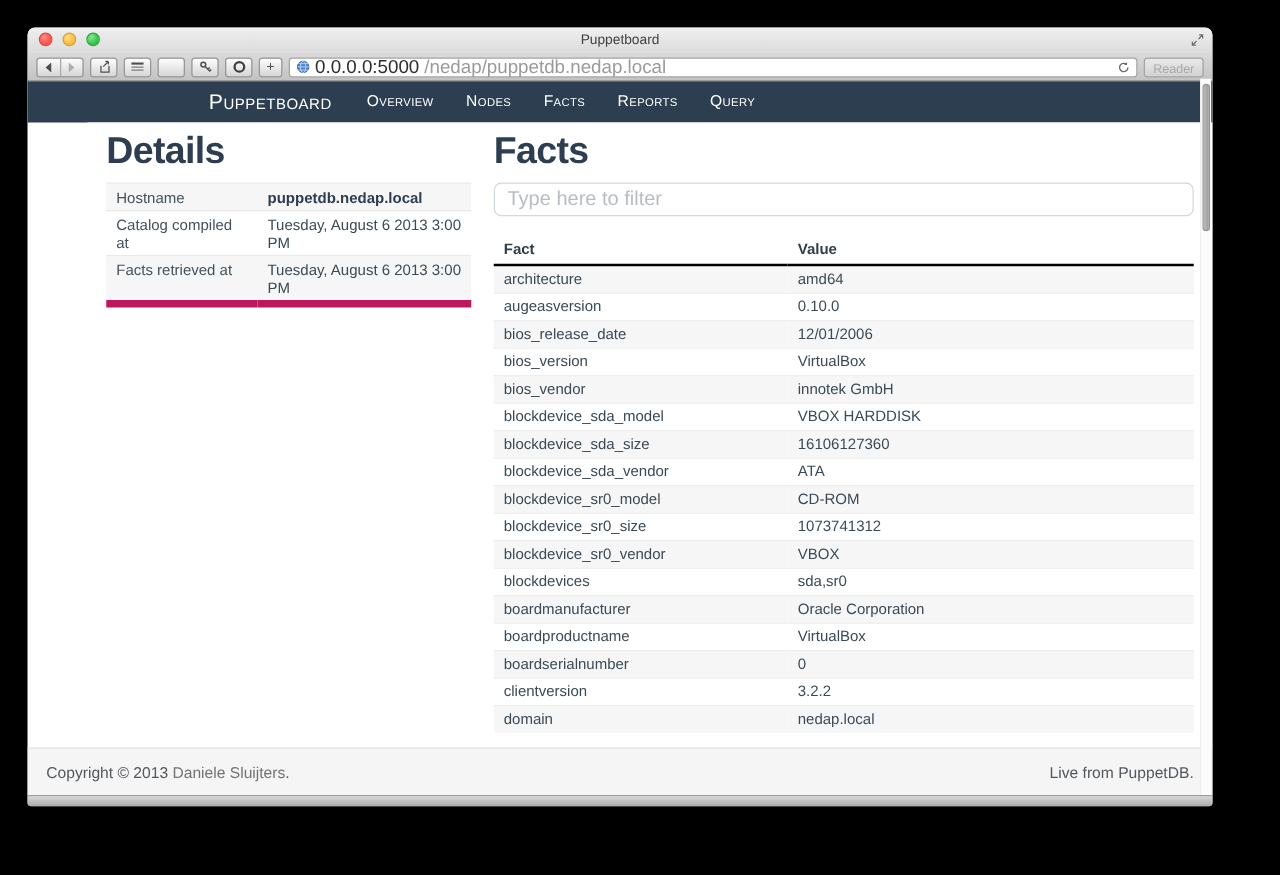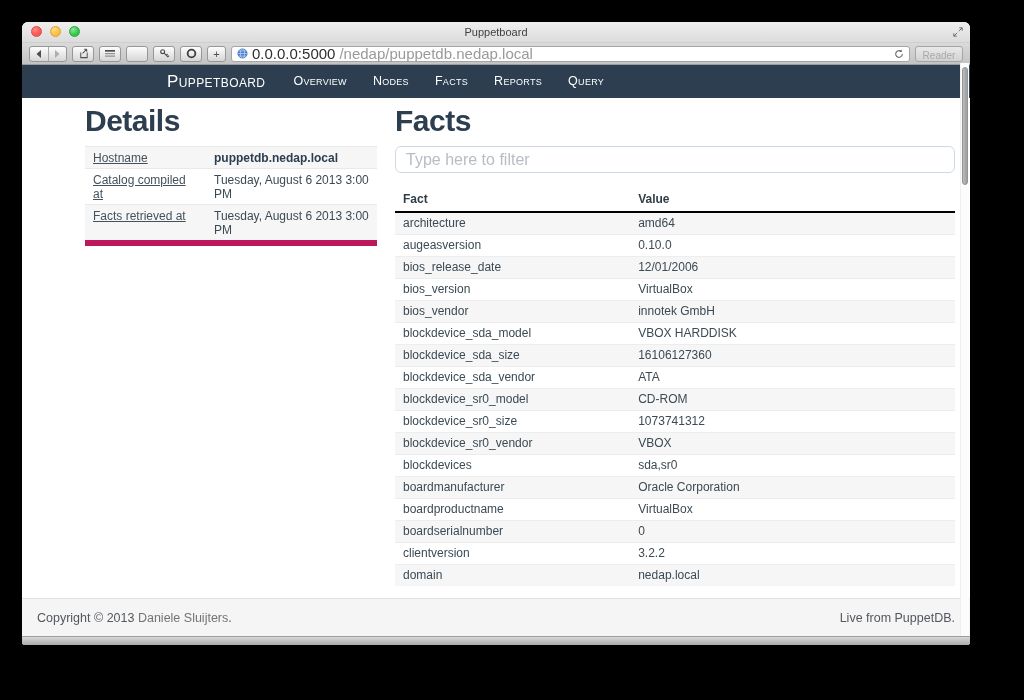--- a/index.html
+++ b/index.html
@@ -81,21 +81,21 @@
   .col-right{flex:1;min-width:0;}
   h1{
     font-size:30px;line-height:34px;margin:6px 0 8px;color:#2c3e50;
     font-weight:bold;letter-spacing:-.5px;
   }
   table{width:100%;border-collapse:collapse;font-size:12px;color:#3b4a54;}
   td,th{padding:3.5px 8px;text-align:left;vertical-align:top;}
   .details-table td{border-top:1px solid #e9e9e9;}
   .details-table tr:last-child td{border-bottom:6px solid #be185d;}
   .details-table tr:nth-child(odd){background:#f6f6f6;}
-  .details-table td.lbl{width:105px;color:#44525c;text-decoration:underline;}
+  .details-table td.lbl{width:105px;color:#44525c;}
   .details-table td.val.bold{font-weight:bold;color:#2c3e50;}
   .filter-input{
     width:100%;box-sizing:border-box;height:27px;border:1px solid #cfd9e3;border-radius:6px;
     padding:0 10px;font-size:16px;color:#2c3e50;outline:none;margin-bottom:15px;
     font-family:"Liberation Sans", sans-serif;
   }
   .filter-input::placeholder{color:#b6bdc4;}
   .facts-table th{border-bottom:2px solid #000000;font-weight:bold;color:#2f3e49;padding-bottom:5px;}
   .facts-table th.fact-col{width:42%;}
   .facts-table td{border-top:1px solid #ededed;}

